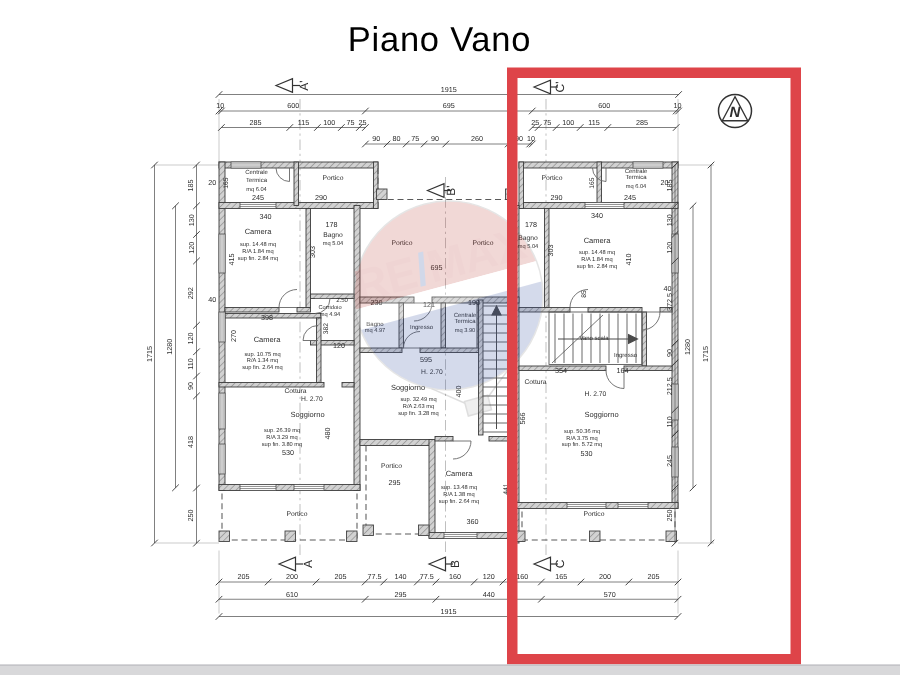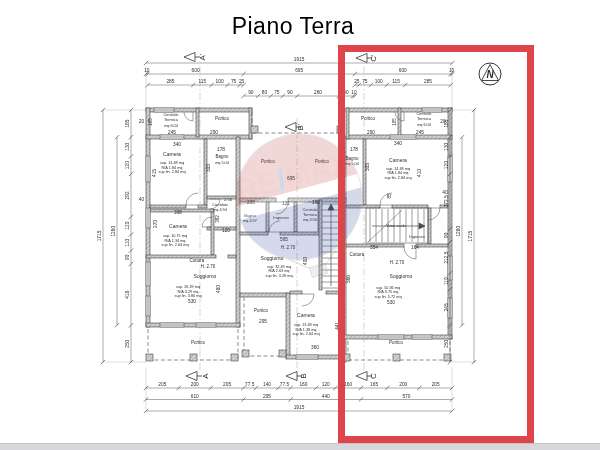--- a/index.html
+++ b/index.html
@@ -13,21 +13,21 @@
   .redbox{position:absolute;left:338px;top:45px;width:196px;height:398px;
           border:7px solid #de4449;box-sizing:border-box}
   .graybar{position:absolute;left:0;bottom:0;width:600px;height:6px;
            background:#d8d8da;border-top:1px solid #c4c4c8}
 </style>
 </head>
 <body>
 
 <div class="stage">
 
-  <div class="title">Piano Terra</div>
+  <div class="title">Piano Vano</div>
 
   <svg class="plan" width="600" height="450" viewBox="0 0 600 450">
     <defs>
       <pattern id="hatch" width="3" height="3" patternUnits="userSpaceOnUse" patternTransform="rotate(45)">
         <rect width="3" height="3" fill="#d2d2d2"></rect>
         <line x1="0" y1="0" x2="0" y2="3" stroke="#939393" stroke-width="1"></line>
       </pattern>
     </defs>
 
     <g stroke="#b8b8b8" stroke-width="0.6" stroke-dasharray="7 2.5 1.5 2.5">

